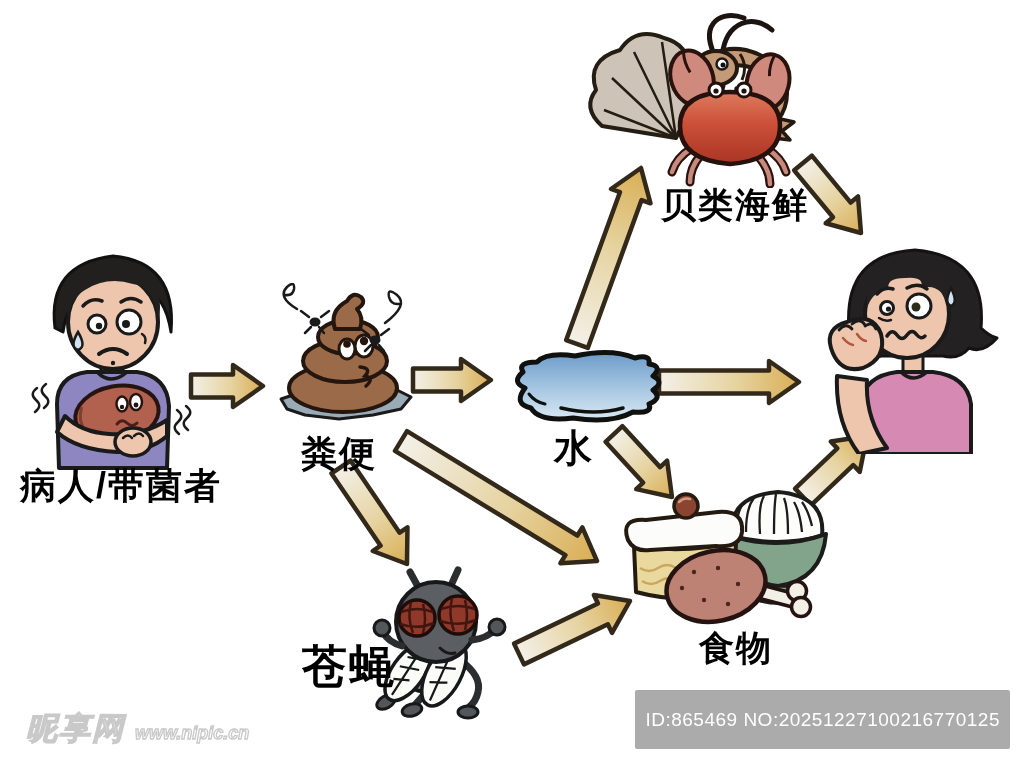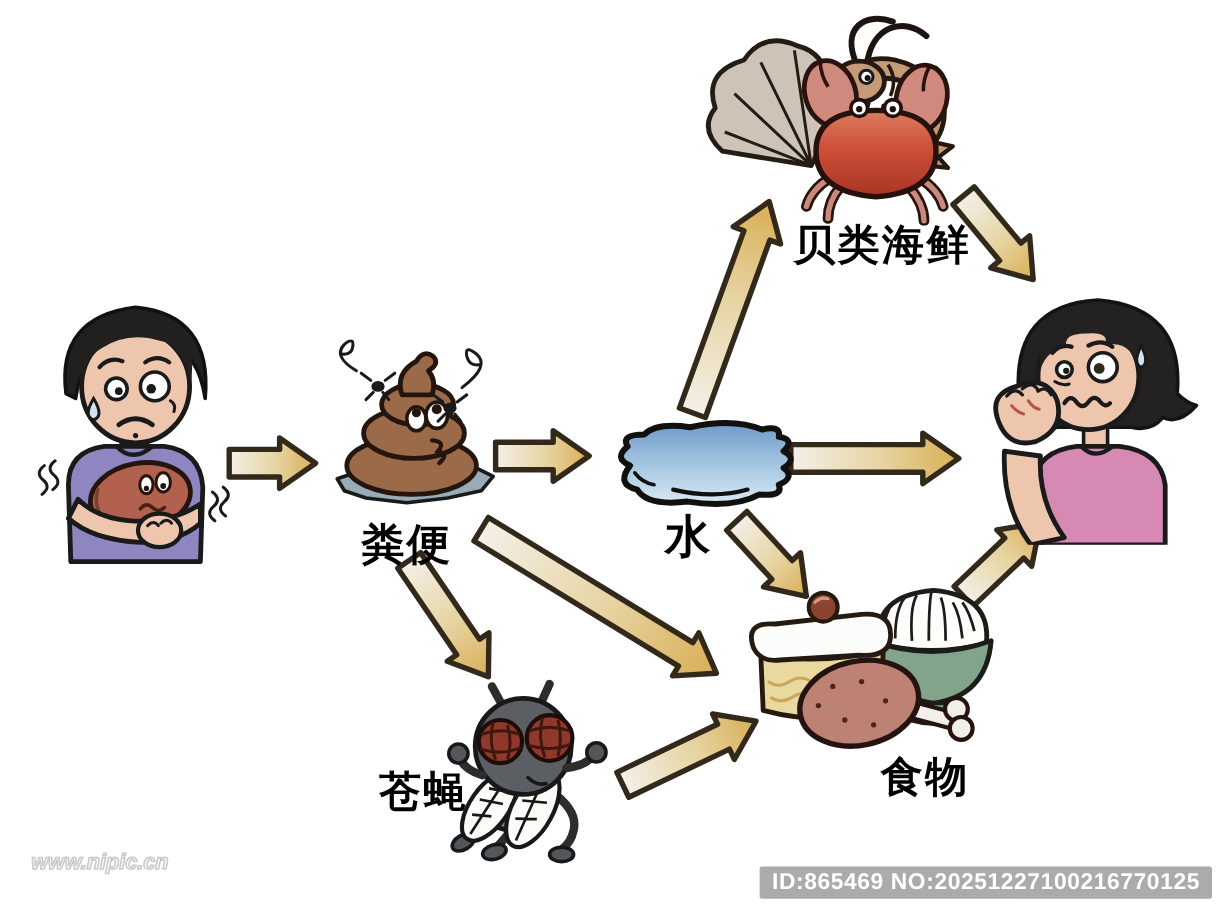--- a/index.html
+++ b/index.html
@@ -13,32 +13,32 @@
   .ink{fill:none;stroke:#1a1a1a;stroke-width:3.5;stroke-linecap:round;}
   .ink-thin{fill:none;stroke:#1a1a1a;stroke-width:2.5;stroke-linecap:round;}
   .lbl{
     position:absolute;font-weight:800;font-size:34px;line-height:1.1;color:#000;
     letter-spacing:2px;white-space:nowrap;
   }
   .lbl-patient{left:20px;top:466px;font-size:36px;}
   .lbl-feces{left:301px;top:434px;font-size:36px;}
   .lbl-water{left:554px;top:428px;font-size:38px;}
   .lbl-shellfish{left:661px;top:186px;font-size:35px;text-align:center;}
-  .lbl-fly{left:316px;top:642px;font-size:35px;text-align:center;}
-  .lbl-food{left:699px;top:629px;font-size:35px;margin-left:35px;}
+  .lbl-fly{left:302px;top:642px;font-size:45px;text-align:center;}
+  .lbl-food{left:699px;top:629px;font-size:35px;}
   .lbl-healthy{left:885px;top:446px;font-size:36px;}
   .wm-left{
     position:absolute;left:26px;top:708px;display:flex;align-items:baseline;gap:10px;
     color:#fff;-webkit-text-stroke:1.3px #c9c9c9;user-select:none;
   }
   .wm-site{font-size:31px;font-weight:900;font-style:italic;letter-spacing:2px;}
   .wm-url{font-size:18px;font-weight:800;font-style:italic;}
   .id-badge{
     position:absolute;right:14px;bottom:15px;background:#ababab;color:#fff;
-    font-size:19px;line-height:27px;padding:0 10px;border-radius:2px;letter-spacing:0.5px;font-weight:bold;
+    font-size:19px;line-height:27px;padding:16px 10px;border-radius:2px;letter-spacing:0.5px;
   }
 </style>
 </head>
 <body>
 
 <div class="canvas">
 
   <svg class="layer" width="1024" height="764">
     <defs>
       <linearGradient id="arrowGrad" x1="0" y1="0" x2="1" y2="0">
@@ -270,24 +270,26 @@
       <path d="M148,52 C143,62 143,68 148,70 C153,68 153,62 148,52 Z" fill="#cfe3f2" stroke="#1a1a1a" stroke-width="2.5"></path>
       <path d="M58,218 L58,166 Q62,140 94,136 L130,136 Q164,140 168,168 L168,218 Z" fill="#d689b2" stroke="#1a1a1a" stroke-width="4" stroke-linejoin="round"></path>
       <path class="ink" d="M98,136 q12,12 26,0"></path>
       <path d="M34,140 Q32,186 56,218 L84,212 Q62,182 64,144 Z" fill="#eec6ae" stroke="#1a1a1a" stroke-width="4" stroke-linejoin="round"></path>
       <path d="M28,112 Q22,92 44,86 Q70,76 78,98 Q84,122 60,132 Q36,138 28,112 Z" fill="#eec6ae" stroke="#1a1a1a" stroke-width="4" stroke-linejoin="round"></path>
       <path d="M36,94 q7,-8 13,-1 M49,88 q8,-7 13,1 M62,90 q7,-5 11,3" fill="none" stroke="#1a1a1a" stroke-width="2.8" stroke-linecap="round"></path>
       <path d="M40,102 q5,6 10,7 M54,98 q4,6 9,7" fill="none" stroke="#b5543f" stroke-width="2.5" stroke-linecap="round"></path>
     </svg>
   </figure>
 
+  <div class="lbl lbl-patient">病人/带菌者</div>
   <div class="lbl lbl-feces">粪便</div>
   <div class="lbl lbl-water">水</div>
   <div class="lbl lbl-shellfish">贝类海鲜</div>
   <div class="lbl lbl-fly">苍蝇</div>
   <div class="lbl lbl-food">食物</div>
 
   <div class="wm-left">
+    <span class="wm-site">昵享网</span>
     <span class="wm-url">www.nipic.cn</span>
   </div>
   <div class="id-badge">ID:865469 NO:20251227100216770125</div>
 
 </div>
 
 </body></html>

